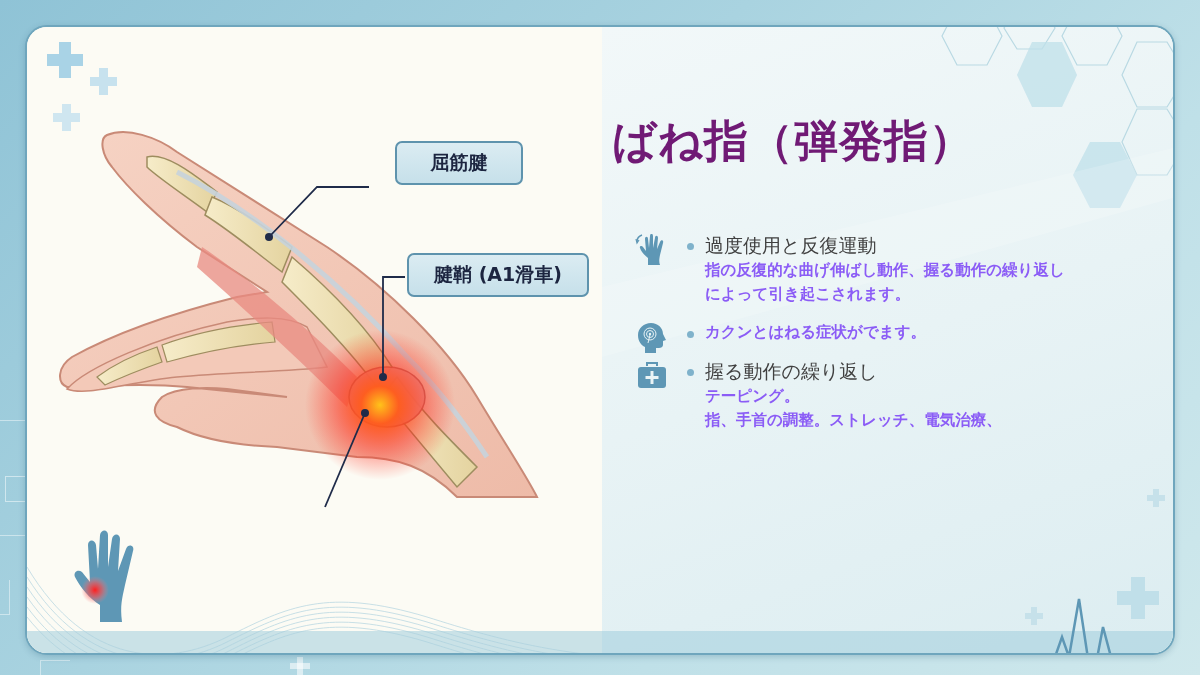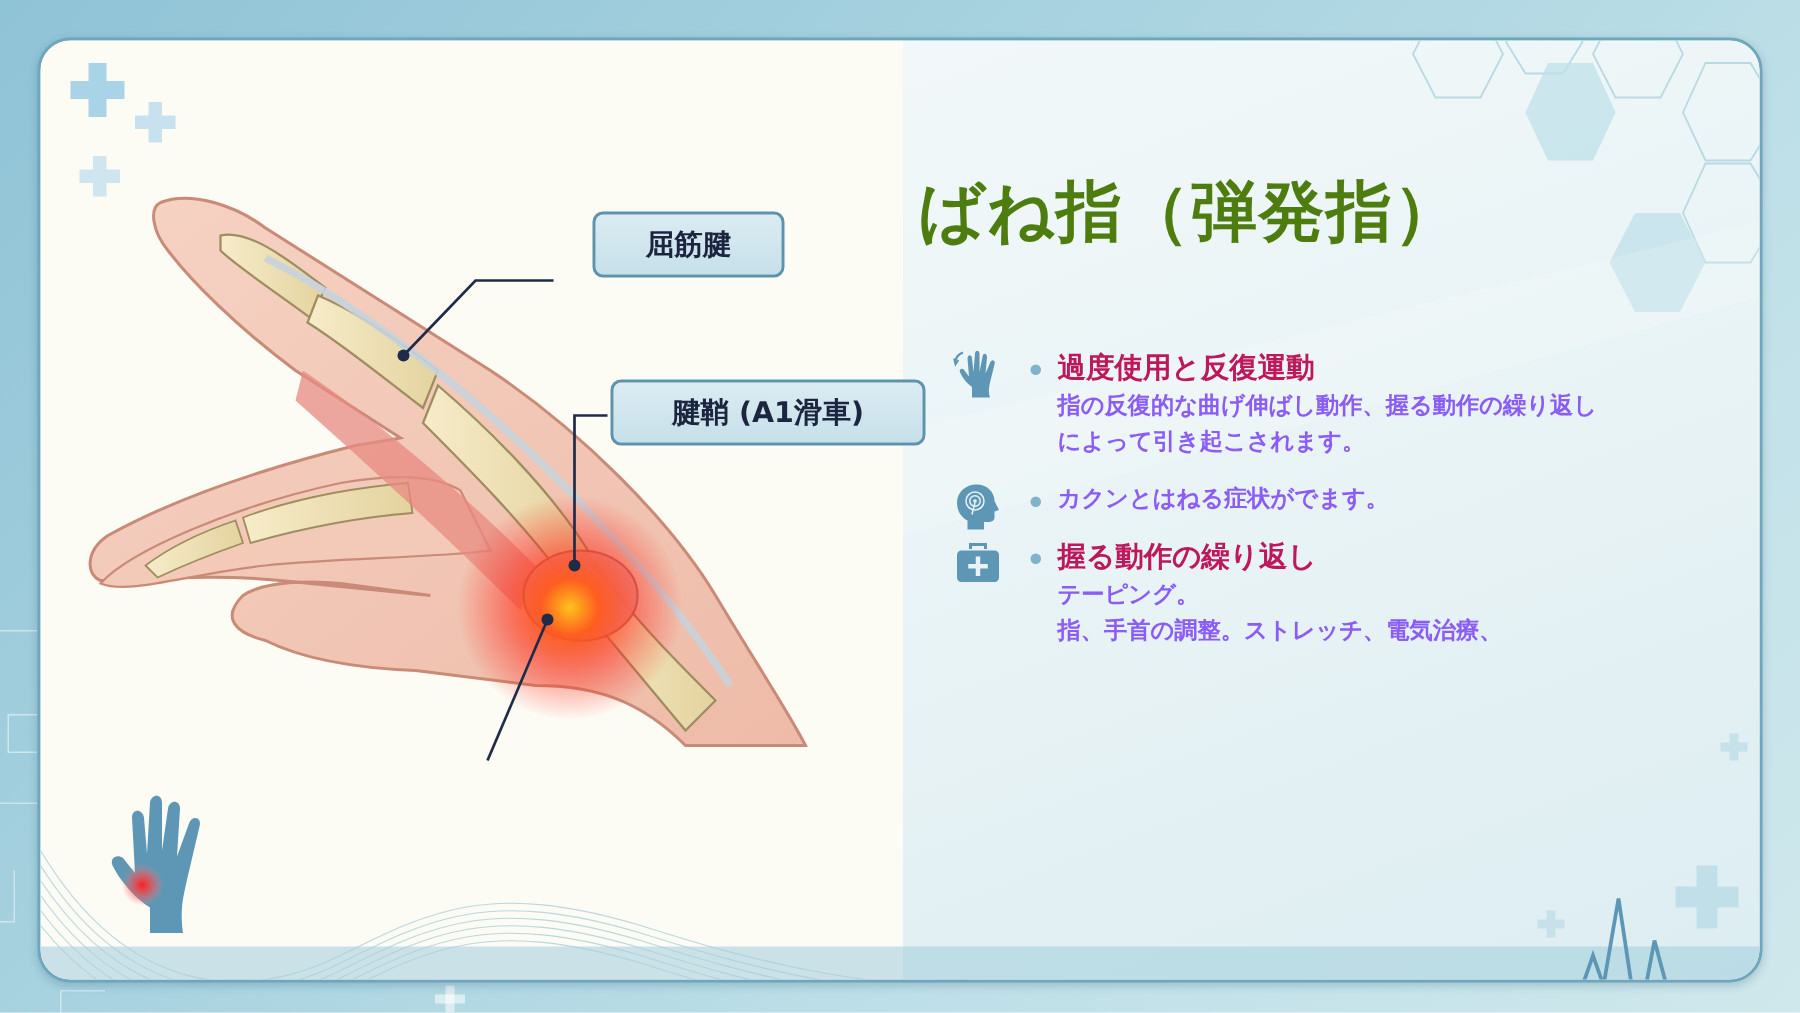--- a/index.html
+++ b/index.html
@@ -20,27 +20,27 @@
   .right-panel {
     position: absolute; left: 575px; top: 0; width: 575px; height: 100%;
     background: linear-gradient(160deg, #f2f8f9 0%, #e8f3f5 50%, #dcedf1 100%);
   }
   .bottom-band { position: absolute; left: 0; bottom: 0; width: 100%; height: 22px; background: rgba(160,205,220,0.55); }
   .plus { position: absolute; }
   .plus span { position: absolute; background: currentColor; }
 
   .title {
     position: absolute; left: 612px; top: 112px;
-    font-size: 44px; font-weight: bold; color: #4d7c0f; letter-spacing: 1px;
+    font-size: 44px; font-weight: bold; color: #701a75; letter-spacing: 1px;
   }
   .items { position: absolute; left: 635px; top: 232px; width: 520px; }
   .item { position: relative; margin-bottom: 14px; padding-left: 70px; }
   .item .ico { position: absolute; left: 0; top: 2px; width: 34px; height: 32px; color: #5e97b5; }
   .item .dot { position: absolute; left: 52px; top: 11px; width: 7px; height: 7px; border-radius: 50%; background: #7fb2cb; }
-  .item .head { font-size: 19px; font-weight: bold; color: #be185d; line-height: 26px; }
+  .item .head { font-size: 19px; font-weight: normal; color: #404040; line-height: 26px; }
   .item .body { font-size: 15.5px; font-weight: bold; color: #8b5cf6; line-height: 24px; }
 
   .label-box {
     position: absolute; background: linear-gradient(#dbecf2, #c6e0ea);
     border: 2px solid #5e93ad; border-radius: 7px;
     font-size: 19px; font-weight: bold; color: #1c2540;
     display: flex; align-items: center; justify-content: center;
   }
   .illus { position: absolute; left: 0; top: 0; }
 </style>
@@ -171,21 +171,21 @@
     <defs>
       <radialGradient id="painSmall">
         <stop offset="0" stop-color="#ff1e1e"></stop>
         <stop offset="0.5" stop-color="#ff4a4a" stop-opacity="0.6"></stop>
         <stop offset="1" stop-color="#ff8080" stop-opacity="0"></stop>
       </radialGradient>
     </defs>
   </svg>
 
   <div class="label-box" style="left:368px;top:114px;width:128px;height:44px;">屈筋腱</div>
-  <div class="label-box" style="left:380px;top:226px;width:210px;height:44px;">腱鞘 (A1滑車)</div>
+  <div class="label-box" style="left:380px;top:226px;width:182px;height:44px;">腱鞘 (A1滑車)</div>
 </div>
 
 <div class="title">ばね指（弾発指）</div>
 
 <div class="items">
   <div class="item">
     <svg class="ico" viewBox="0 0 34 32">
       <path d="M13,31 L13,24 C9,21 6,17 5,14 C4,12 7,11 8,13 L11,17 L10,5 C10,2 13,2 13,5 L14,14 L15,2 C15,-1 18,-1 18,2 L18,14 L20,4 C20,1 23,1 23,4 L22,15 L25,8 C26,5 29,6 28,9 L25,21 C24,26 24,28 25,31 Z" fill="currentColor"></path>
       <path d="M2,8 C2,4 4,2 7,1" fill="none" stroke="currentColor" stroke-width="1.5"></path>
       <path d="M1,5 L2,9 L4,6" fill="none" stroke="currentColor" stroke-width="1.2"></path>

